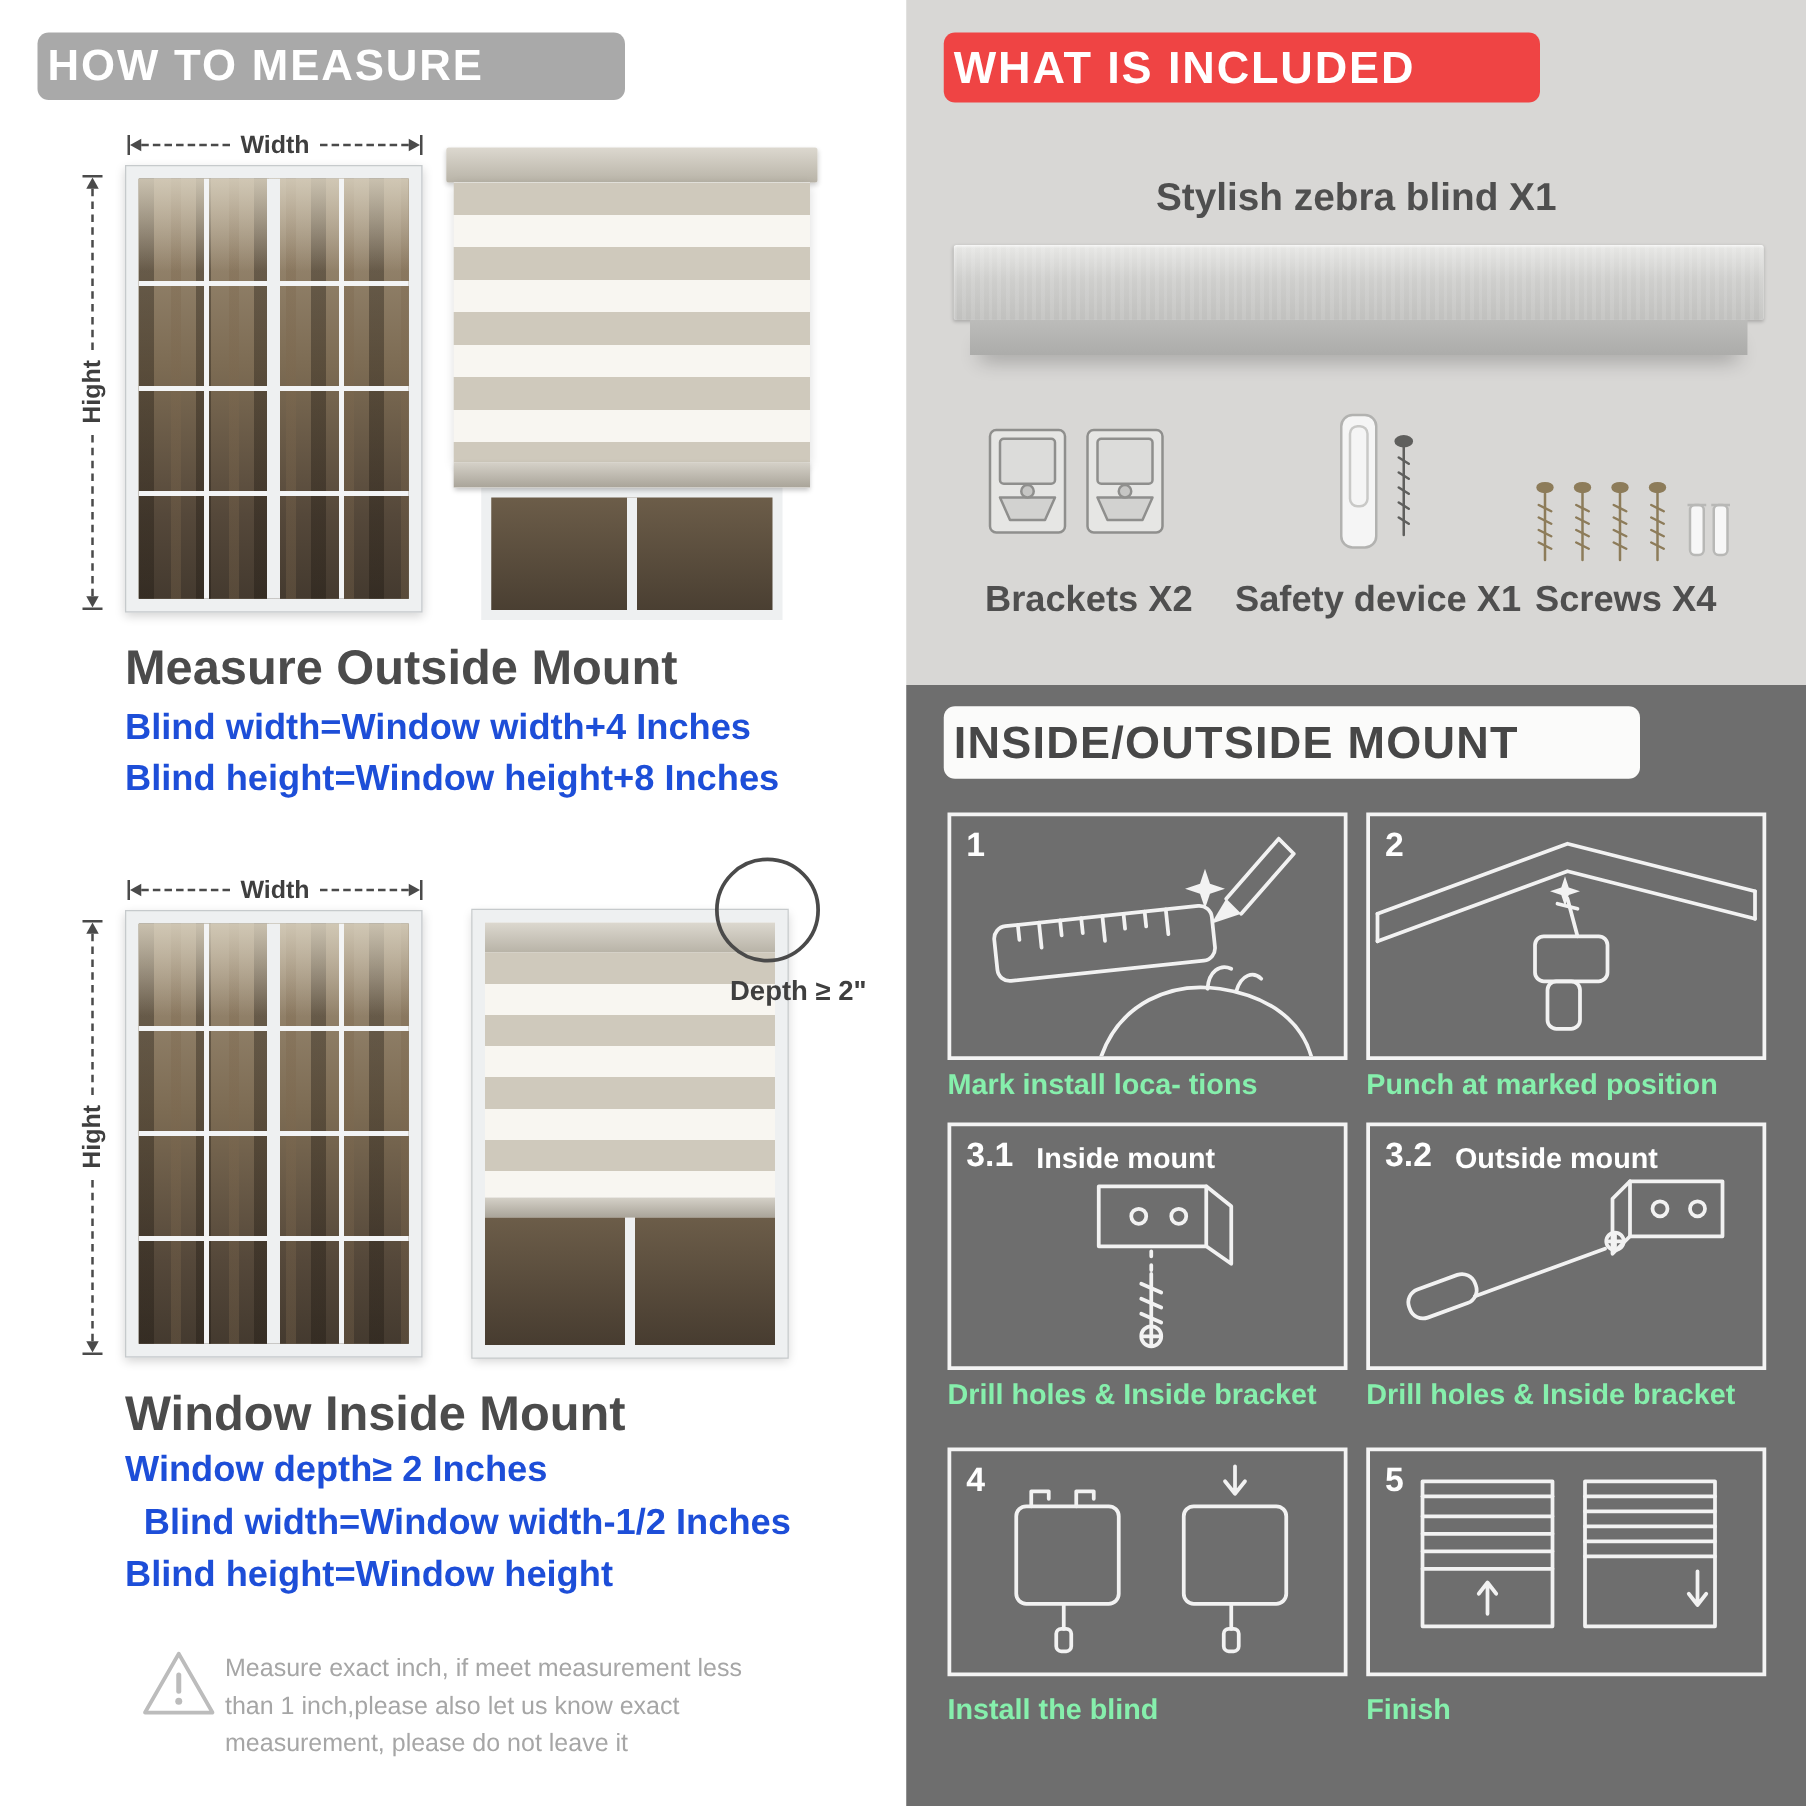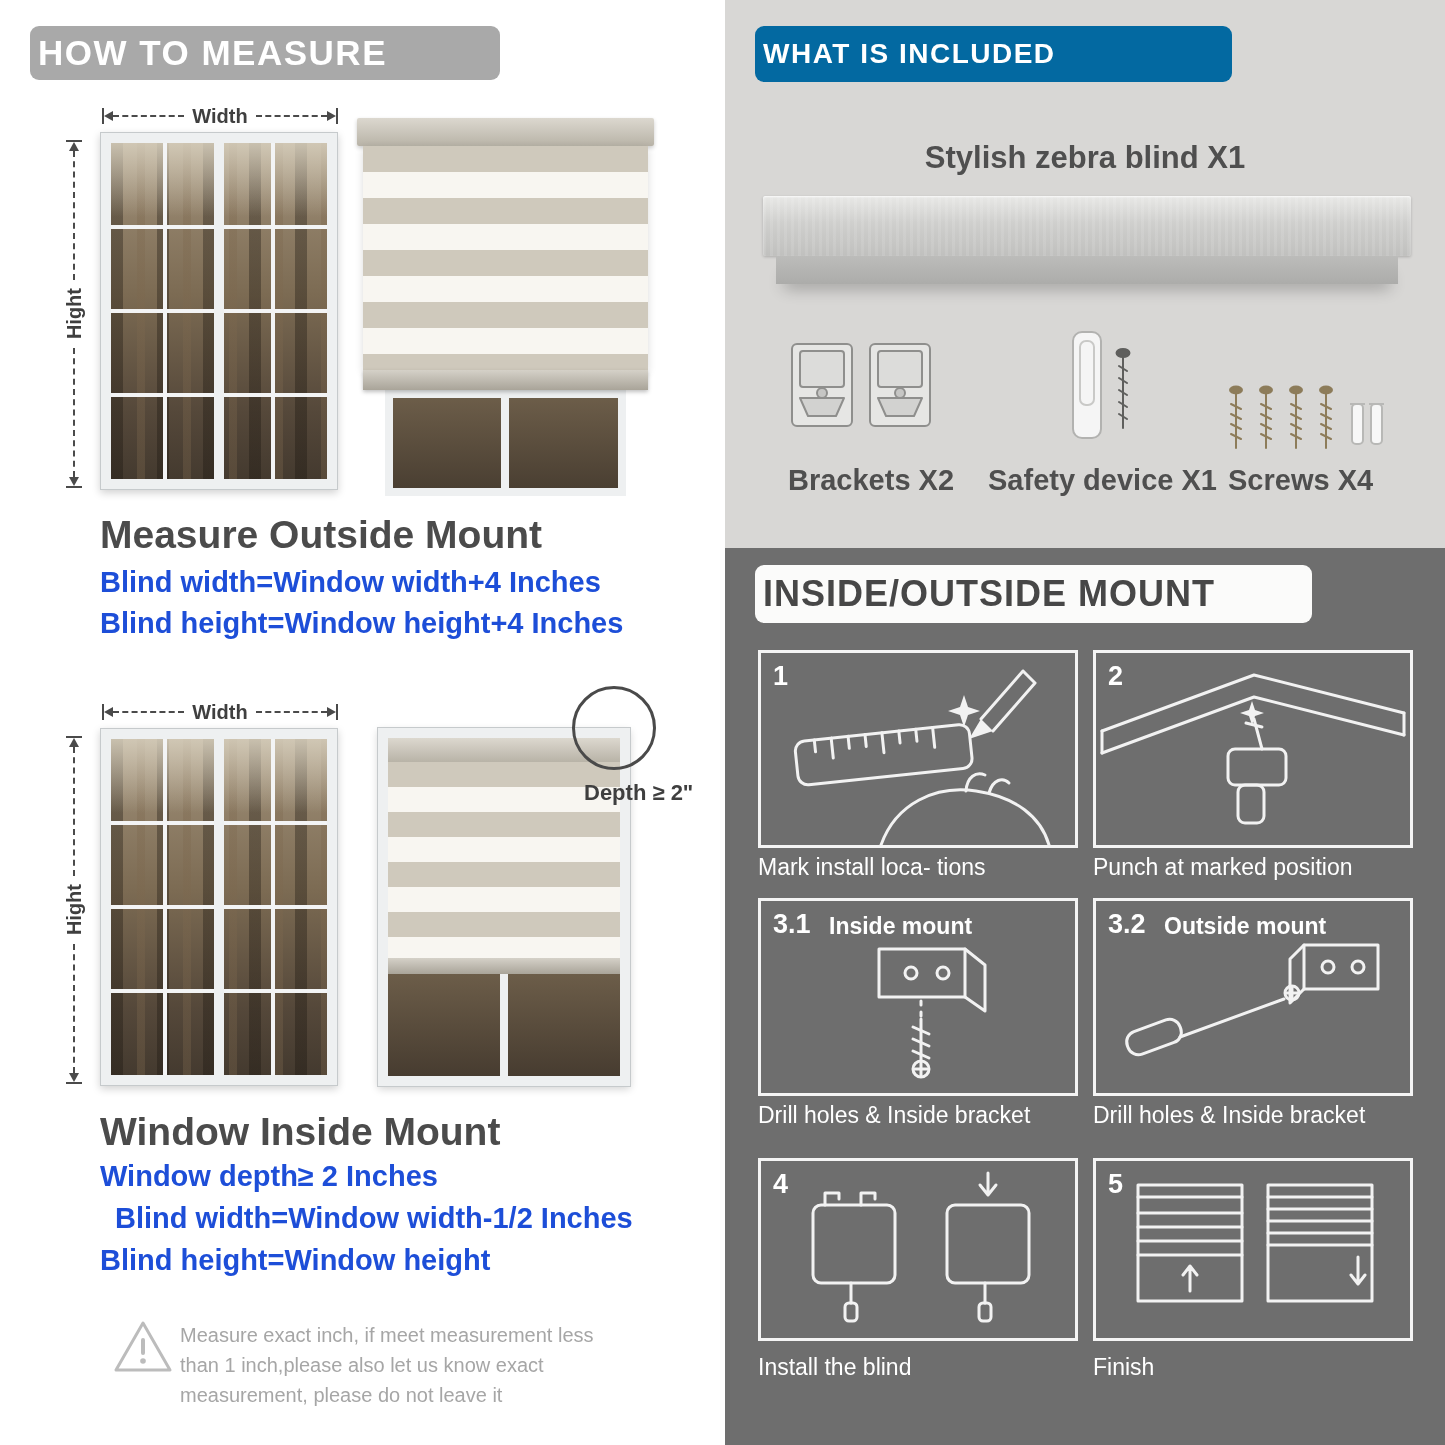--- a/index.html
+++ b/index.html
@@ -74,40 +74,40 @@
   .blind-framed .glass2::after{content:"";position:absolute;inset:0;
       background:linear-gradient(90deg, transparent calc(50% - 4px), #eef0f1 calc(50% - 4px) calc(50% + 4px), transparent calc(50% + 4px));}
 
   .depth-circle{position:absolute;width:78px;height:78px;border:3px solid #4a4a4a;border-radius:50%;background:transparent;}
   .depth-label{position:absolute;font-size:22px;font-weight:bold;color:#3f3f3f;white-space:nowrap;}
 
   .warning-text{position:absolute;font-size:20px;color:#a6a6a6;line-height:1.5;width:448px;}
 
   
   .included-sec{position:absolute;left:725px;top:0;width:720px;height:548px;background:#d8d7d5;}
-  #included-badge{left:30px;top:26px;width:477px;height:56px;background:#0369a1;color:#fff;font-size:28px;}
+  #included-badge{left:30px;top:26px;width:477px;height:56px;background:#ef4444;color:#fff;font-size:36px;}
   .blind-name{position:absolute;left:0;top:140px;width:100%;text-align:center;
               font-size:31px;font-weight:bold;color:#4f4f4f;}
   .headrail{position:absolute;left:38px;top:196px;width:648px;}
   .hr-main{height:60px;border-radius:2px;
      background-image:repeating-linear-gradient(90deg, rgba(255,255,255,.10) 0 3px, rgba(0,0,0,0) 3px 7px),
                       linear-gradient(180deg,#e8e8e6 0%,#cfcfcd 45%,#c0c0be 100%);
      box-shadow:inset 0 1px 2px rgba(255,255,255,.8), 0 1px 3px rgba(0,0,0,.2);}
   .hr-lip{margin:0 13px;height:28px;background:linear-gradient(180deg,#bcbcba,#acacaa);
      box-shadow:0 12px 16px -8px rgba(0,0,0,.3);}
   .item-label{position:absolute;font-size:29px;font-weight:bold;color:#4f4f4f;white-space:nowrap;}
 
   
   .mount-sec{position:absolute;left:725px;top:548px;width:720px;height:897px;background:#6e6e6e;}
   #mount-badge{left:30px;top:17px;width:557px;height:58px;background:#fbfbfa;color:#474747;font-size:36px;letter-spacing:1px;}
   .panel{position:absolute;width:320px;border:3px solid #f4f4f4;background:#6e6e6e;box-sizing:border-box;}
   .panel svg{position:absolute;inset:0;width:100%;height:100%;}
   .step-num{position:absolute;left:12px;top:8px;font-size:27px;font-weight:bold;color:#fff;z-index:2;}
   .step-label{position:absolute;left:68px;top:12px;font-size:23px;font-weight:bold;color:#fff;z-index:2;white-space:nowrap;}
-  .caption{position:absolute;font-size:23px;font-weight:normal;color:#ffffff;white-space:nowrap;}
+  .caption{position:absolute;font-size:23px;font-weight:bold;color:#86efac;white-space:nowrap;}
   .lineart{stroke:#f2f2f2;stroke-width:3;fill:none;stroke-linecap:round;stroke-linejoin:round;}
 </style>
 </head>
 <body>
 
 <div class="canvas">
 
   <section class="left-sec">
 
     <div class="badge" id="howto-badge">HOW TO MEASURE</div>
@@ -137,21 +137,21 @@
       <div class="behind-window">
           <div class="bw-glass"></div>
         </div>
       <div class="cassette"></div>
       <div class="slats"></div>
       <div class="bottomrail"></div>
     </div>
 
     <div class="h-title" style="left:100px;top:513px;">Measure Outside Mount</div>
     <div class="g-line" style="left:100px;top:566px;">Blind width=Window width+4 Inches</div>
-    <div class="g-line" style="left:100px;top:607px;">Blind height=Window height+4 Inches</div>
+    <div class="g-line" style="left:100px;top:607px;">Blind height=Window height+8 Inches</div>
 
     <div class="h-arrow" style="left:102px;top:704px;width:236px;">
       <span class="tick"></span>
         <span class="ah left"></span>
         <span class="dash"></span>
       <span class="arrow-label">Width</span>
       <span class="dash"></span>
         <span class="ah right"></span>
         <span class="tick"></span>
     </div>

